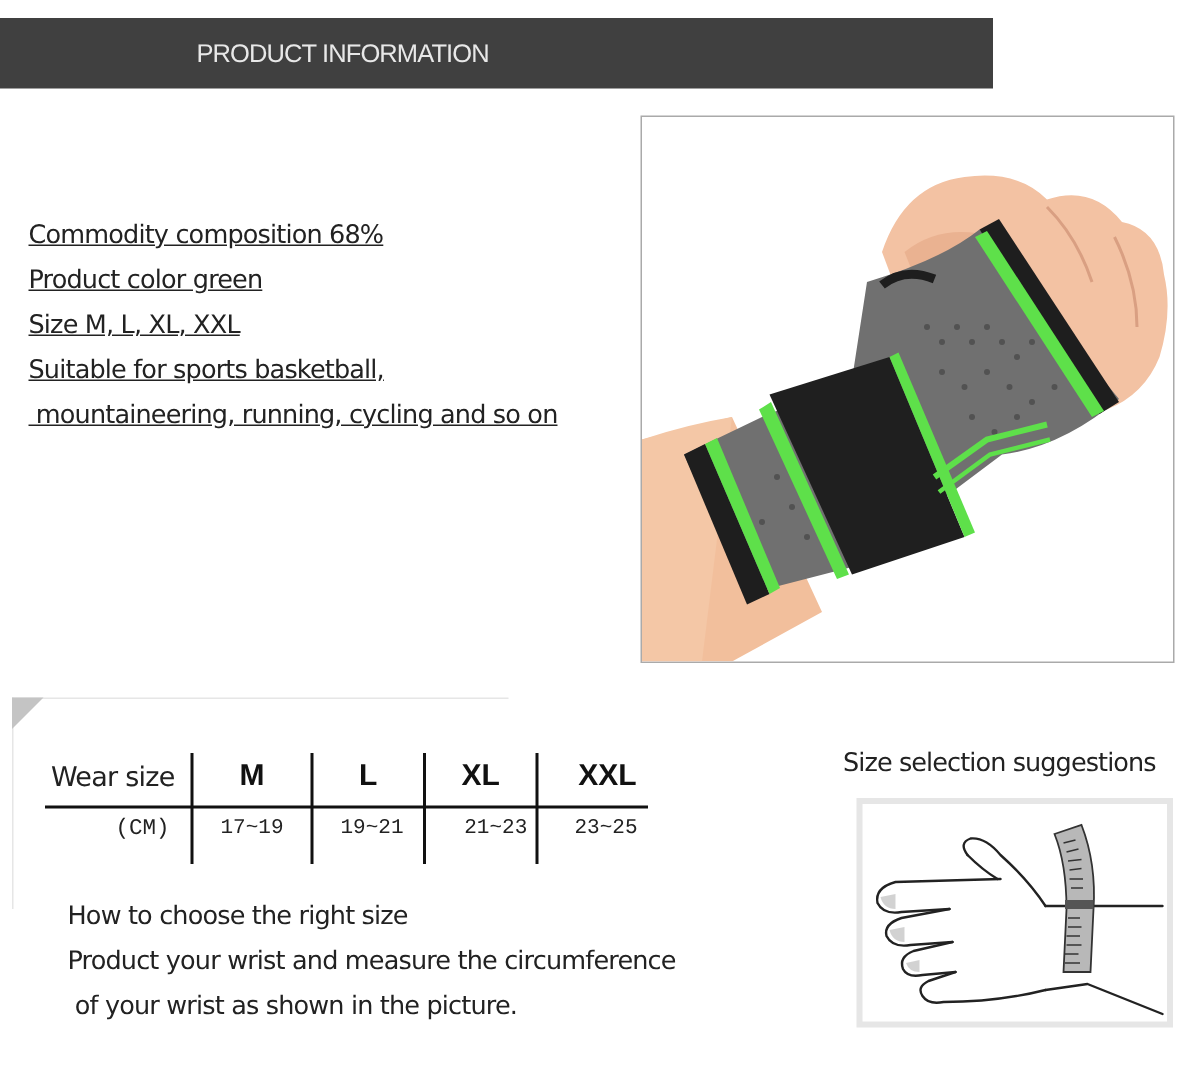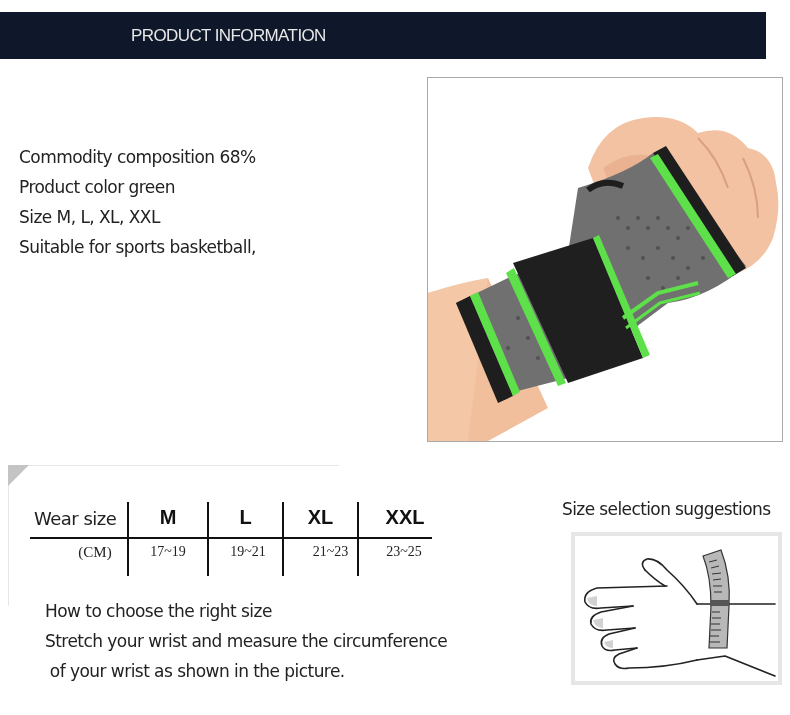--- a/index.html
+++ b/index.html
@@ -1,33 +1,33 @@
 <!DOCTYPE html>
 <html><head>
 <meta charset="utf-8">
 <style>
   html, body { margin: 0; padding: 0; }
   body {
     width: 790px; height: 715px; background: #ffffff; position: relative; overflow: hidden;
     font-family: "DejaVu Sans", sans-serif; color: #222;
   }
   .banner {
-    position: absolute; left: 0; top: 12px; width: 766px; height: 47px; background: #0f172a;
+    position: absolute; left: 0; top: 12px; width: 662px; height: 47px; background: #404040;
   }
   .banner-title {
     position: absolute; left: 131px; top: 14px; color: #e8e8e8;
     font-family: "Liberation Sans", sans-serif; font-size: 17px; letter-spacing: -0.6px;
     white-space: nowrap;
   }
   .info-list {
     position: absolute; left: 19px; top: 142px; margin: 0; padding: 0; list-style: none;
   }
   .info-list li {
     font-family: "DejaVu Sans", sans-serif; font-size: 17px; line-height: 30px; height: 30px;
-    color: #222; white-space: pre; letter-spacing: -0.55px;
+    color: #222; white-space: pre; letter-spacing: -0.55px; text-decoration: underline;
   }
   .product-frame {
     position: absolute; left: 427px; top: 77px; width: 354px; height: 363px;
     border: 1px solid #aaaaaa; background: #fff; overflow: hidden;
   }
   .product-frame svg { display: block; }
 
   .size-box {
     position: absolute; left: 8px; top: 465px; width: 330px; height: 140px;
     border-top: 1px solid #e6e6e6; border-left: 1px solid #e6e6e6;
@@ -35,21 +35,21 @@
   .corner-tri {
     position: absolute; left: 8px; top: 465px; width: 0; height: 0;
     border-top: 21px solid #c4c4c4; border-right: 21px solid transparent;
   }
   .size-table { position: absolute; left: 30px; top: 500px; width: 402px; height: 78px; }
   .size-table .hline { position: absolute; left: 0; top: 37px; width: 402px; height: 2px; background: #111; }
   .size-table .vline { position: absolute; top: 2px; width: 2px; height: 74px; background: #111; }
   .cell { position: absolute; text-align: center; white-space: nowrap; }
   .cell.head { top: 6px; font-family: "Liberation Sans", sans-serif; font-size: 20px; font-weight: bold; color: #111; }
   .cell.head.label { font-family: "DejaVu Sans", sans-serif; font-weight: normal; font-size: 18px; letter-spacing: -0.5px; color: #222; top: 8px; }
-  .cell.val { top: 44px; font-family: Liberation Serif, serif; font-size: 14px; color: #222; }
+  .cell.val { top: 44px; font-family: Liberation Mono, monospace; font-size: 14px; color: #222; }
   .cell.val.unit { font-size: 15px; }
 
   .howto {
     position: absolute; left: 45px; top: 596px; margin: 0; padding: 0; list-style: none;
   }
   .howto li {
     font-family: "DejaVu Sans", sans-serif; font-size: 17px; line-height: 30px; height: 30px;
     color: #222; white-space: pre; letter-spacing: -0.55px;
   }
   .suggest-title {
@@ -66,20 +66,21 @@
 
 <div class="banner">
   <span class="banner-title">PRODUCT INFORMATION</span>
 </div>
 
 <ul class="info-list">
   <li>Commodity composition 68%</li>
   <li>Product color green</li>
   <li>Size M, L, XL, XXL</li>
   <li>Suitable for sports basketball,</li>
+  <li> mountaineering, running, cycling and so on</li>
 </ul>
 
 <div class="product-frame">
   <svg width="354" height="363" viewBox="0 0 354 363">
 
     <path d="M0 215 L60 200 L120 330 L60 363 L0 363 Z" fill="#f2bf9c"></path>
     <path d="M0 215 Q30 205 60 200 L40 363 L0 363 Z" fill="#f4c7a6"></path>
 
     <path d="M160 90 Q175 45 215 40 Q250 35 270 55 Q300 45 320 70 Q345 75 348 105 Q354 130 345 160 Q335 185 310 195 L250 200 L175 130 Z" fill="#f3c2a3"></path>
     <path d="M175 90 Q200 70 235 80 L240 110 Q210 120 185 115 Z" fill="#eab291"></path>
@@ -147,21 +148,21 @@
 
   <div class="cell val unit" style="left:40px;width:50px">(CM)</div>
   <div class="cell val" style="left:99px;width:78px">17~19</div>
   <div class="cell val" style="left:179px;width:78px">19~21</div>
   <div class="cell val" style="left:254px;width:93px">21~23</div>
   <div class="cell val" style="left:334px;width:80px">23~25</div>
 </div>
 
 <ul class="howto">
   <li>How to choose the right size</li>
-  <li>Stretch your wrist and measure the circumference</li>
+  <li>Product your wrist and measure the circumference</li>
   <li> of your wrist as shown in the picture.</li>
 </ul>
 
 <div class="suggest-title">Size selection suggestions</div>
 <div class="hand-frame">
   <svg width="203" height="145" viewBox="0 0 203 145">
     <g fill="none" stroke="#222" stroke-width="1.6" stroke-linecap="round" stroke-linejoin="round">
 
       <path d="M70 34 Q64 26 72 23 Q82 22 92 34 Q110 50 122 68"></path>
       <path d="M70 34 Q80 44 90 50"></path>

